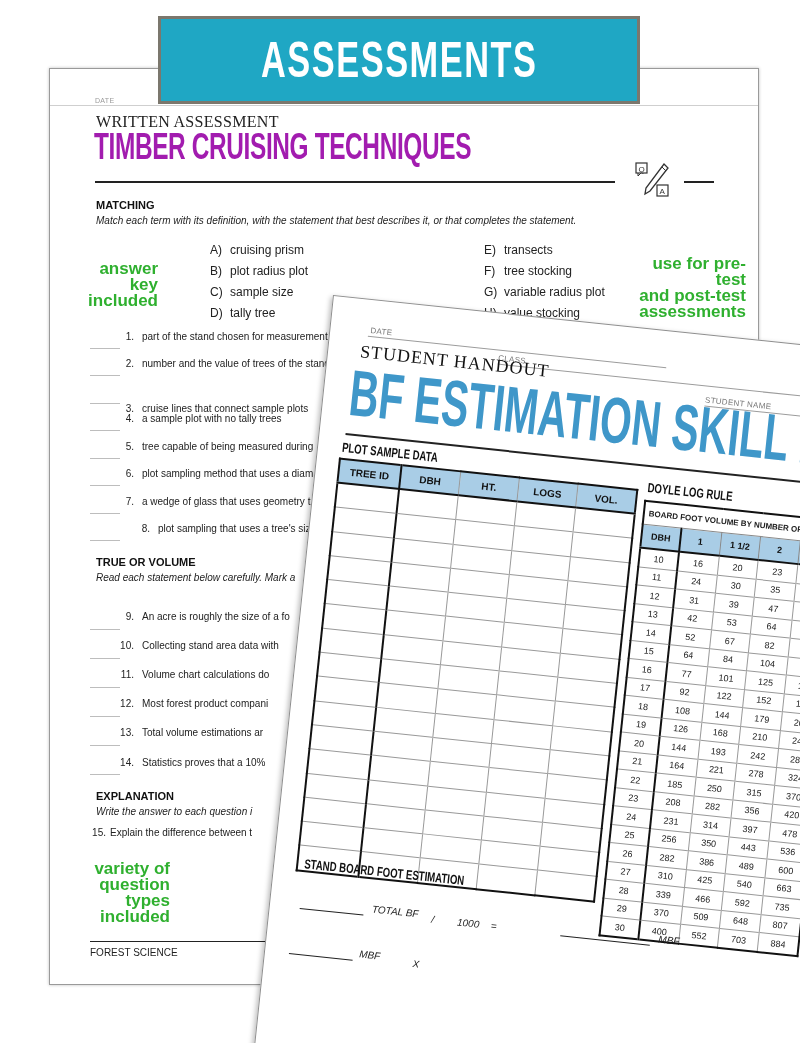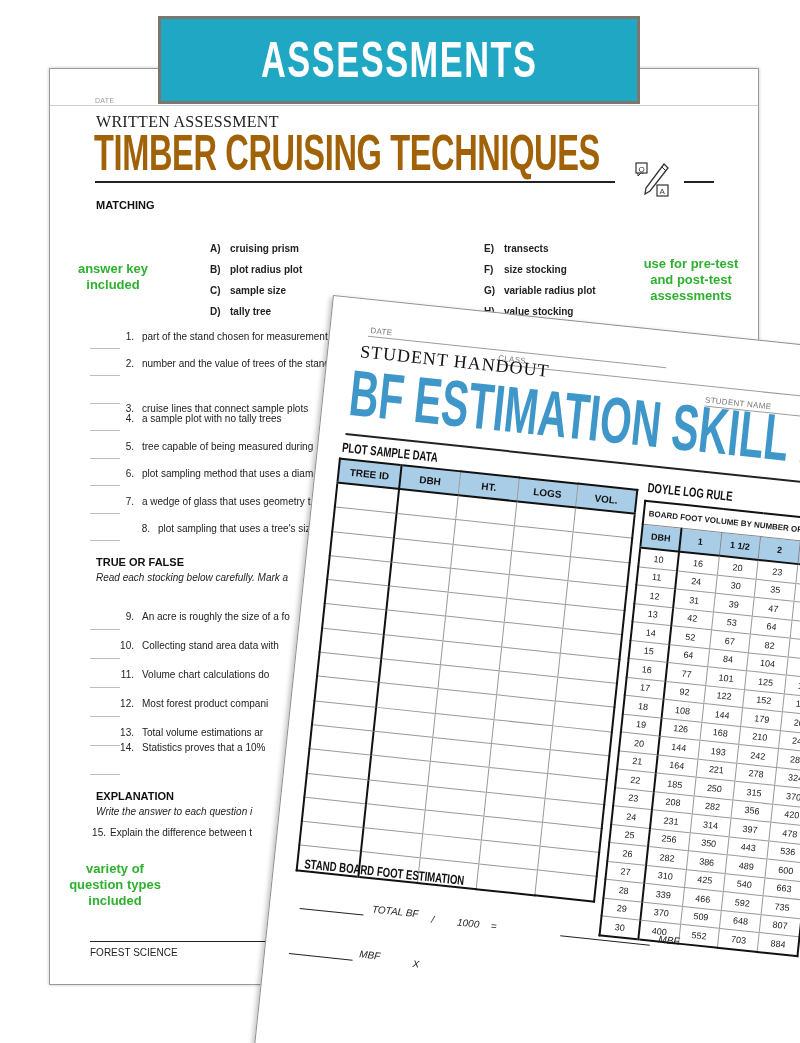--- a/index.html
+++ b/index.html
@@ -5,37 +5,37 @@
   html, body { margin:0; padding:0; }
   body { width:800px; height:1043px; position:relative; overflow:hidden; background:#ffffff; font-family:"Liberation Sans", sans-serif; }
   .cond { font-family:"Liberation Sans", sans-serif; font-weight:bold; transform-origin:left top; display:inline-block; }
 
   
   #page1 { position:absolute; left:49px; top:68px; width:708px; height:915px; background:#fff;
            border:1px solid #9a9a9a; box-shadow:0 0 3px rgba(0,0,0,0.25); }
   #p1-dateline { position:absolute; left:0; top:36px; width:708px; height:1px; background:#cfcfcf; }
   #p1-date { position:absolute; left:45px; top:28px; font-size:7px; color:#9a9a9a; letter-spacing:0.3px; }
   #p1-kicker { position:absolute; left:46px; top:44px; font-family:"Liberation Serif", serif; font-size:16px; color:#222; letter-spacing:0.3px; }
-  #p1-title { position:absolute; left:44px; top:56px; font-size:44px; color:#a16207; letter-spacing:-0.5px; }
+  #p1-title { position:absolute; left:44px; top:56px; font-size:33px; color:#a21caf; letter-spacing:-0.5px; }
   #p1-title .cond { transform:scale(0.74,1.12); white-space:nowrap; }
   #p1-rule-l { position:absolute; left:45px; top:112px; width:520px; height:2px; background:#222; }
   #p1-rule-r { position:absolute; left:634px; top:112px; width:30px; height:2px; background:#222; }
   #qa-icon { position:absolute; left:584px; top:92px; width:48px; height:40px; }
 
   .p1-sec-h { position:absolute; left:46px; font-size:11px; font-weight:bold; color:#111; }
   .p1-sec-i { position:absolute; left:46px; font-size:10px; font-style:italic; color:#222; white-space:nowrap; }
 
-  .term { position:absolute; font-size:10px; color:#222; white-space:nowrap;font-weight:bold; }
+  .term { position:absolute; font-size:12px; color:#222; white-space:nowrap; }
   .term .lt { display:inline-block; width:20px; }
 
   .q { position:absolute; font-size:10px; color:#222; white-space:nowrap; }
   .q .num { display:inline-block; text-align:right; width:22px; margin-right:8px; }
   .blank { position:absolute; left:40px; width:30px; height:1px; background:#bdbdbd; }
 
-  .promo { position:absolute; color:#2fb02f; font-weight:bold; font-size:13px; text-align:center; line-height:16px; }
+  .promo { position:absolute; color:#2fb02f; font-weight:bold; font-size:17px; text-align:right; line-height:16px; }
 
   #p1-foot-rule { position:absolute; left:40px; top:872px; width:200px; height:1px; background:#222; }
   #p1-foot { position:absolute; left:40px; top:878px; font-size:10px; color:#222; }
 
   
   #banner { position:absolute; left:158px; top:16px; width:482px; height:88px; background:#1fa7c4;
             border:3px solid #7b776d; box-sizing:border-box; display:flex; align-items:center; justify-content:center; }
   #banner-text { color:#fff; font-size:44px; font-weight:bold; letter-spacing:2px; transform:scale(0.78,1.15); white-space:nowrap; }
 
   
@@ -85,61 +85,62 @@
     <text x="4.5" y="10.5" font-size="8" font-family="Liberation Sans, sans-serif" fill="#333">Q</text>
     <path d="M4 12 L4 15 L7 12" fill="none" stroke="#333" stroke-width="1"></path>
     <path d="M30 3 L34 7 L16 30 L11 33 L12 27 Z" fill="none" stroke="#333" stroke-width="1.3"></path>
     <line x1="28" y1="6" x2="32" y2="10" stroke="#333" stroke-width="1"></line>
     <rect x="23" y="24" width="11" height="11" fill="none" stroke="#333" stroke-width="1.2"></rect>
     <text x="25.5" y="33" font-size="8" font-family="Liberation Sans, sans-serif" fill="#333">A</text>
   </svg>
   <div id="p1-rule-r"></div>
 
   <div class="p1-sec-h" style="top:130px">MATCHING</div>
+  <div class="p1-sec-i" style="top:146px">Match each term with its definition, with the statement that best describes it, or that completes the statement.</div>
 
   <div class="term" style="left:160px;top:174px"><span class="lt">A)</span><span>cruising prism</span></div>
   <div class="term" style="left:160px;top:195px"><span class="lt">B)</span><span>plot radius plot</span></div>
   <div class="term" style="left:160px;top:216px"><span class="lt">C)</span><span>sample size</span></div>
   <div class="term" style="left:160px;top:237px"><span class="lt">D)</span><span>tally tree</span></div>
   <div class="term" style="left:434px;top:174px"><span class="lt">E)</span><span>transects</span></div>
-  <div class="term" style="left:434px;top:195px"><span class="lt">F)</span><span>size stocking</span></div>
+  <div class="term" style="left:434px;top:195px"><span class="lt">F)</span><span>tree stocking</span></div>
   <div class="term" style="left:434px;top:216px"><span class="lt">G)</span><span>variable radius plot</span></div>
   <div class="term" style="left:434px;top:237px"><span class="lt">H)</span><span>value stocking</span></div>
 
   <div class="q" style="left:62px;top:262px"><span class="num">1.</span><span>part of the stand chosen for measurement to</span></div>
   <div class="blank" style="top:279px"></div>
   <div class="q" style="left:62px;top:289px"><span class="num">2.</span><span>number and the value of trees of the stand</span></div>
   <div class="blank" style="top:306px"></div>
   <div class="q" style="left:62px;top:334px"><span class="num">3.</span><span>cruise lines that connect sample plots</span></div>
   <div class="blank" style="top:334px"></div>
   <div class="q" style="left:62px;top:344px"><span class="num">4.</span><span>a sample plot with no tally trees</span></div>
   <div class="blank" style="top:361px"></div>
   <div class="q" style="left:62px;top:372px"><span class="num">5.</span><span>tree capable of being measured during</span></div>
   <div class="blank" style="top:389px"></div>
   <div class="q" style="left:62px;top:399px"><span class="num">6.</span><span>plot sampling method that uses a diam</span></div>
   <div class="blank" style="top:416px"></div>
   <div class="q" style="left:62px;top:427px"><span class="num">7.</span><span>a wedge of glass that uses geometry t</span></div>
   <div class="blank" style="top:444px"></div>
   <div class="q" style="left:78px;top:454px"><span class="num">8.</span><span>plot sampling that uses a tree's size</span></div>
   <div class="blank" style="top:471px"></div>
 
-  <div class="p1-sec-h" style="top:487px">TRUE OR FALSE</div>
-  <div class="p1-sec-i" style="top:503px">Read each stocking below carefully. Mark a</div>
+  <div class="p1-sec-h" style="top:487px">TRUE OR VOLUME</div>
+  <div class="p1-sec-i" style="top:503px">Read each statement below carefully. Mark a</div>
 
   <div class="q" style="left:62px;top:542px"><span class="num">9.</span><span>An acre is roughly the size of a fo</span></div>
   <div class="blank" style="top:560px"></div>
   <div class="q" style="left:62px;top:571px"><span class="num">10.</span><span>Collecting stand area data with</span></div>
   <div class="blank" style="top:589px"></div>
   <div class="q" style="left:62px;top:600px"><span class="num">11.</span><span>Volume chart calculations do</span></div>
   <div class="blank" style="top:618px"></div>
   <div class="q" style="left:62px;top:629px"><span class="num">12.</span><span>Most forest product compani</span></div>
   <div class="blank" style="top:647px"></div>
   <div class="q" style="left:62px;top:658px"><span class="num">13.</span><span>Total volume estimations ar</span></div>
   <div class="blank" style="top:676px"></div>
-  <div class="q" style="left:62px;top:673px"><span class="num">14.</span><span>Statistics proves that a 10%</span></div>
+  <div class="q" style="left:62px;top:688px"><span class="num">14.</span><span>Statistics proves that a 10%</span></div>
   <div class="blank" style="top:705px"></div>
 
   <div class="p1-sec-h" style="top:721px">EXPLANATION</div>
   <div class="p1-sec-i" style="top:737px">Write the answer to each question i</div>
   <div class="q" style="left:40px;top:758px"><span class="num" style="width:16px;margin-right:4px">15.</span><span>Explain the difference between t</span></div>
 
   <div id="p1-foot-rule"></div>
   <div id="p1-foot">FOREST SCIENCE</div>
 </div>
 

